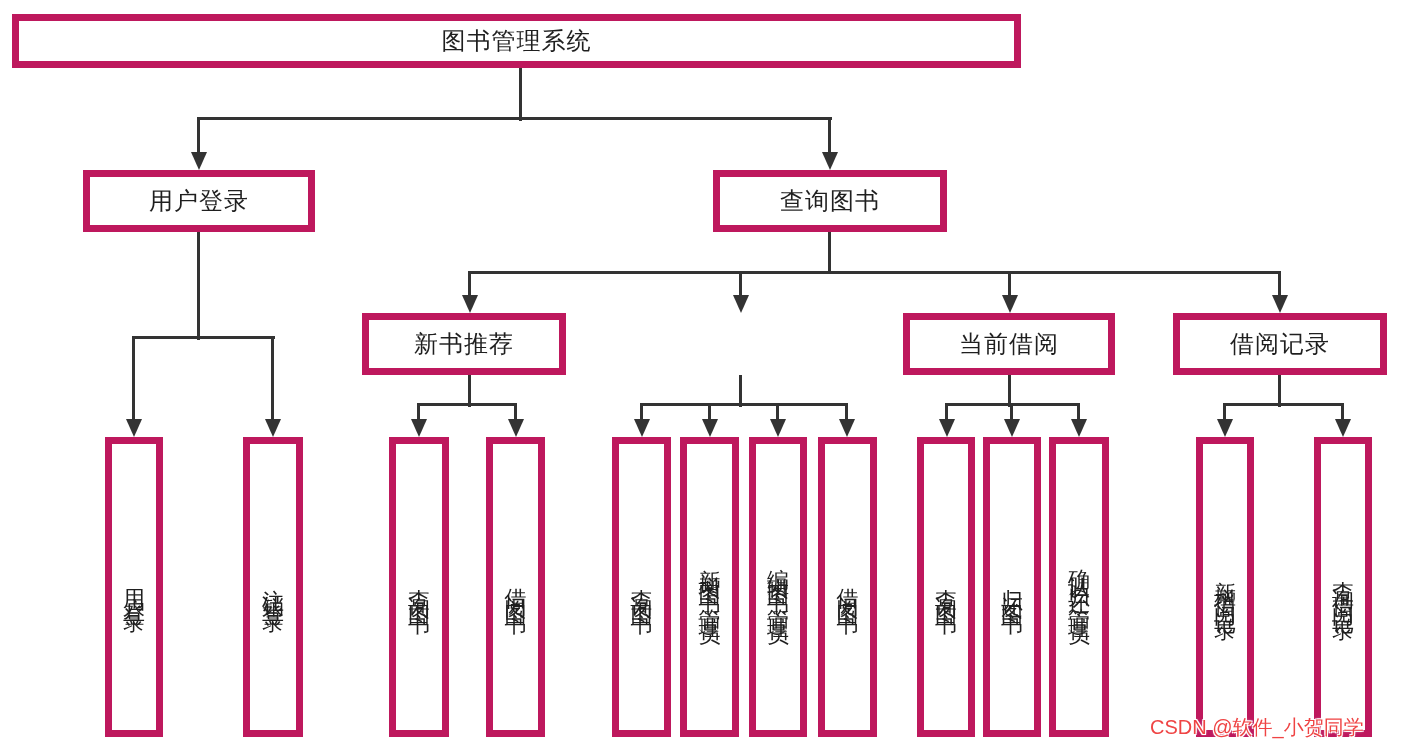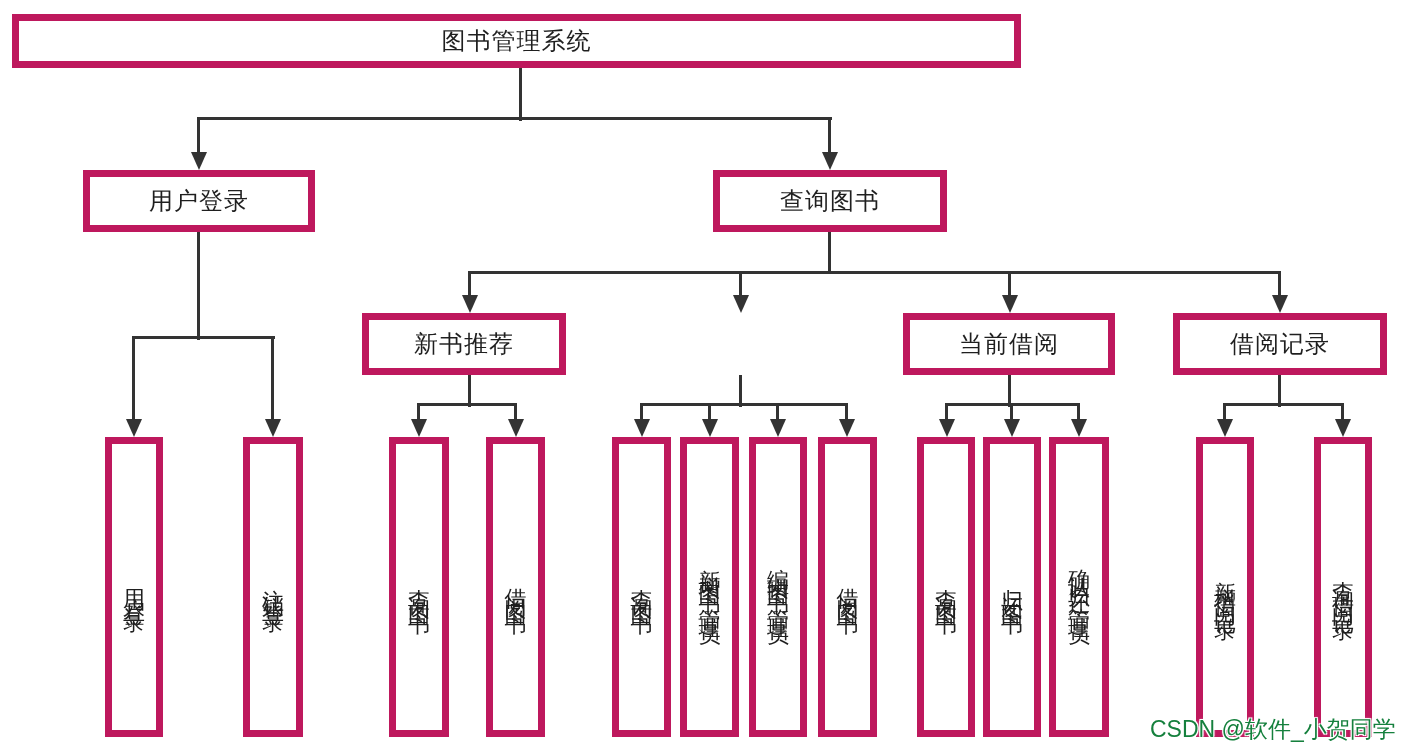--- a/index.html
+++ b/index.html
@@ -18,21 +18,21 @@
   }
   .vline{position:absolute;width:3px;background:#333333;}
   .hline{position:absolute;height:3px;background:#333333;}
   .ah{
     position:absolute;width:0;height:0;
     border-left:8px solid transparent;border-right:8px solid transparent;
     border-top:18px solid #333333;
   }
   .watermark{
     position:absolute;left:1150px;top:714px;z-index:9;
-    font-size:23px;color:#15803d;white-space:nowrap;
+    font-size:20px;color:#ef4444;white-space:nowrap;
     text-shadow:-1px -1px 0 #ffffff,1px -1px 0 #ffffff,-1px 1px 0 #ffffff,1px 1px 0 #ffffff,0 0 3px #ffffff;
   }
 </style>
 </head>
 <body>
 
 <div class="canvas">
 
   <div class="box" style="left:12px;top:14px;width:1009px;height:54px">
     <span class="hlabel">图书管理系统</span>

